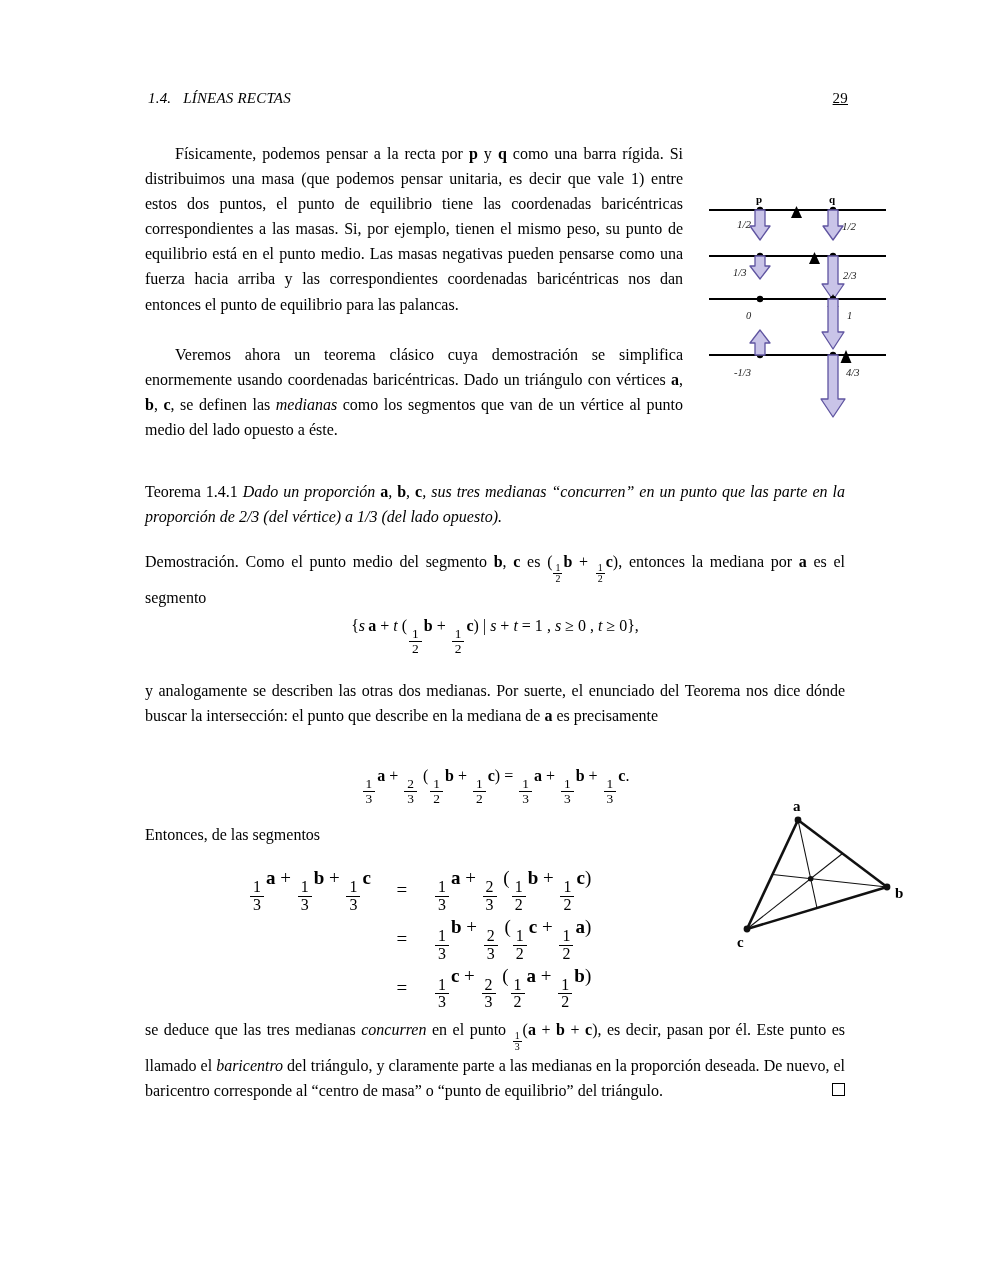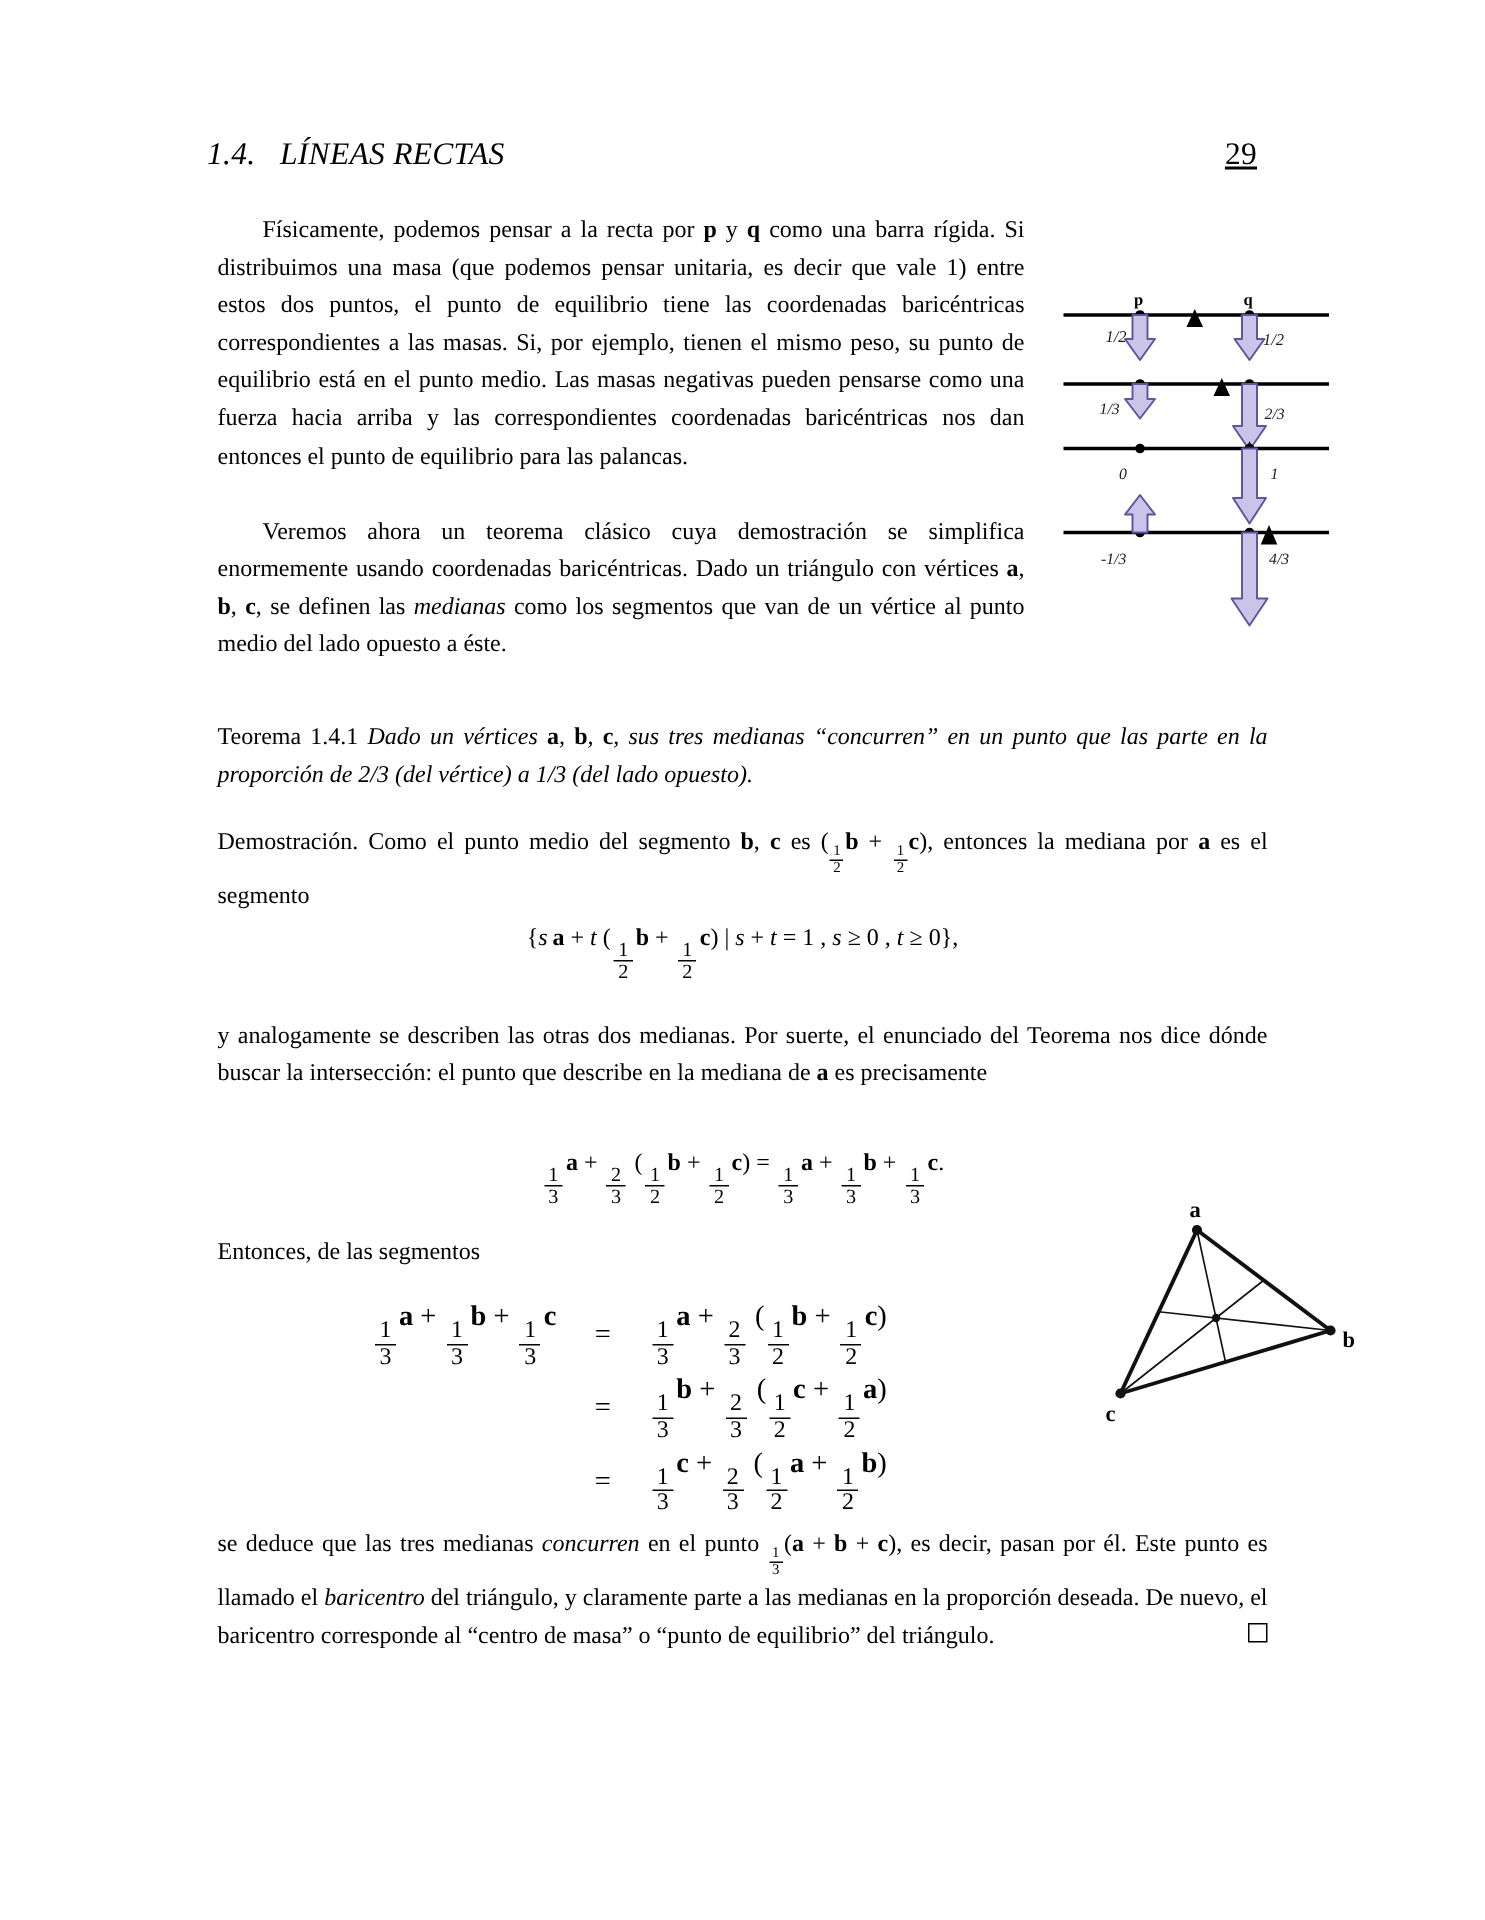--- a/index.html
+++ b/index.html
@@ -19,26 +19,26 @@
   .page {
     position: absolute;
     left: 0; top: 0;
     width: 990px;
     height: 1280px;
   }
 
   
   .runhead {
     position: absolute;
-    left: 138px;
+    left: 148px;
     top: 90px;
     width: 700px;
     height: 22px;
     font-style: italic;
-    font-size: 21px;
+    font-size: 15px;
     letter-spacing: 0.2px;
   }
   .runhead .rh-left {
     position: absolute;
     left: 0; top: 0;
     white-space: pre;
   }
   .runhead .rh-right {
     position: absolute;
     right: 0; top: 0;
@@ -221,21 +221,21 @@
         <polygon points="55,163 55,151 50,151 60,138 70,151 65,151 65,163" fill="#c9c4e8" stroke="#5f54a0" stroke-width="1.3" stroke-linejoin="round"></polygon>
 
         <polygon points="128,163 138,163 138,207 145,207 133,225 121,207 128,207" fill="#c9c4e8" stroke="#5f54a0" stroke-width="1.3" stroke-linejoin="round"></polygon>
       </g>
       <text x="34" y="184" font-size="10.5" font-style="italic" fill="#1a1a1a" font-family="Liberation Serif, serif">-1/3</text>
       <text x="146" y="184" font-size="10.5" font-style="italic" fill="#1a1a1a" font-family="Liberation Serif, serif">4/3</text>
     </svg>
   </div>
 
   <div class="col" style="top:479px;">
-    <span class="thm-head">Teorema 1.4.1</span><span class="thm-body"><span> Dado un vértices </span><b class="vec">a</b><span>, </span><b class="vec">b</b><span>, </span><b class="vec">c</b><span>, sus tres medianas “concurren” en un punto que las parte en la proporción de 2/3 (del vértice) a 1/3 (del lado opuesto).</span></span>
+    <span class="thm-head">Teorema 1.4.1</span><span class="thm-body"><span> Dado un proporción </span><b class="vec">a</b><span>, </span><b class="vec">b</b><span>, </span><b class="vec">c</b><span>, sus tres medianas “concurren” en un punto que las parte en la proporción de 2/3 (del vértice) a 1/3 (del lado opuesto).</span></span>
   </div>
 
   <div class="col" style="top:549px;">
     <span class="thm-head">Demostración.</span><span>  Como el punto medio del segmento </span><b class="vec">b</b><span>, </span><b class="vec">c</b><span> es (</span><span class="ifrac">
         <span class="num">1</span>
         <span class="den">2</span>
       </span><b class="vec">b</b><span> + </span><span class="ifrac">
         <span class="num">1</span>
         <span class="den">2</span>
       </span><b class="vec">c</b><span>), entonces la mediana por </span><b class="vec">a</b><span> es el segmento</span>

